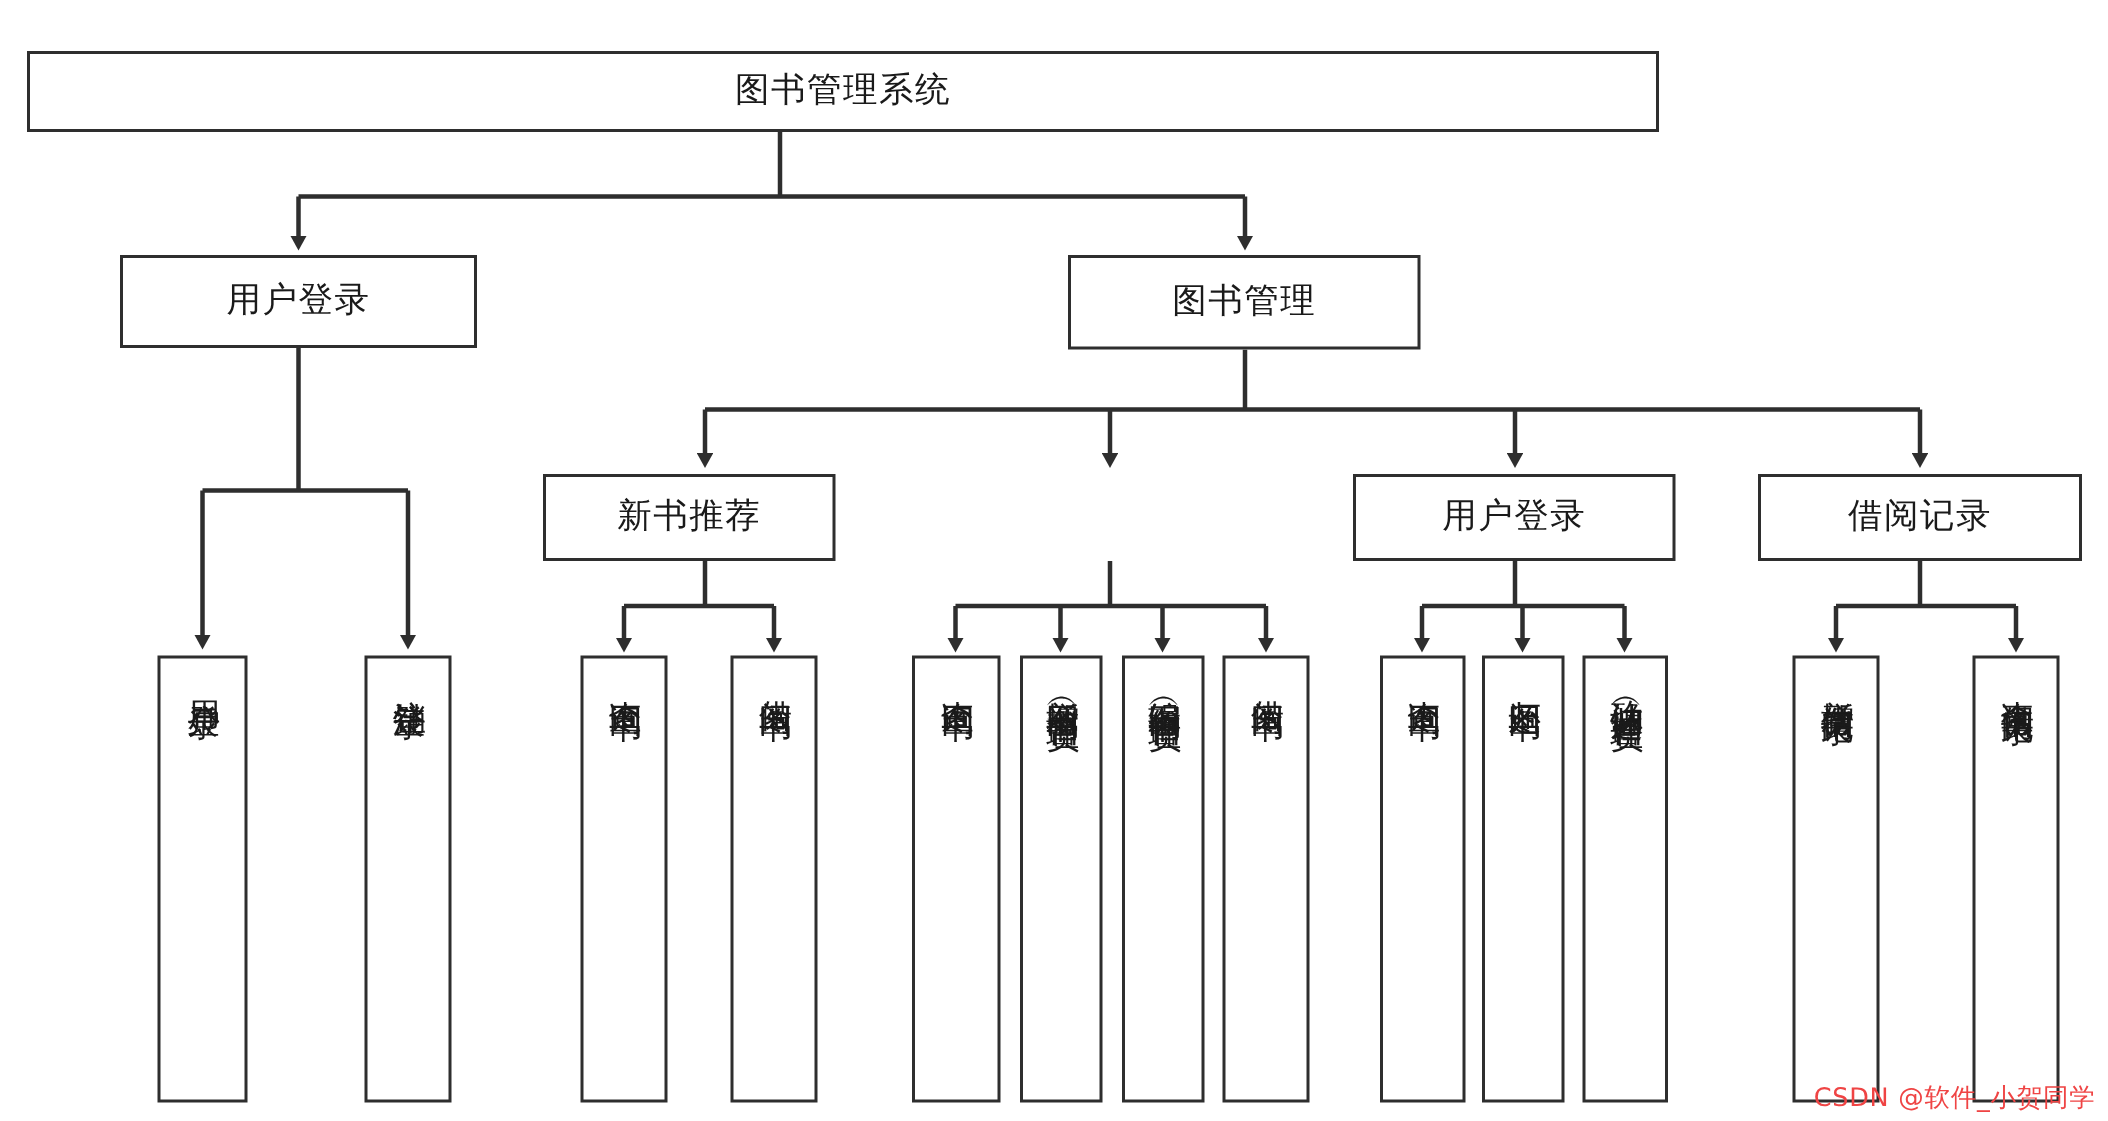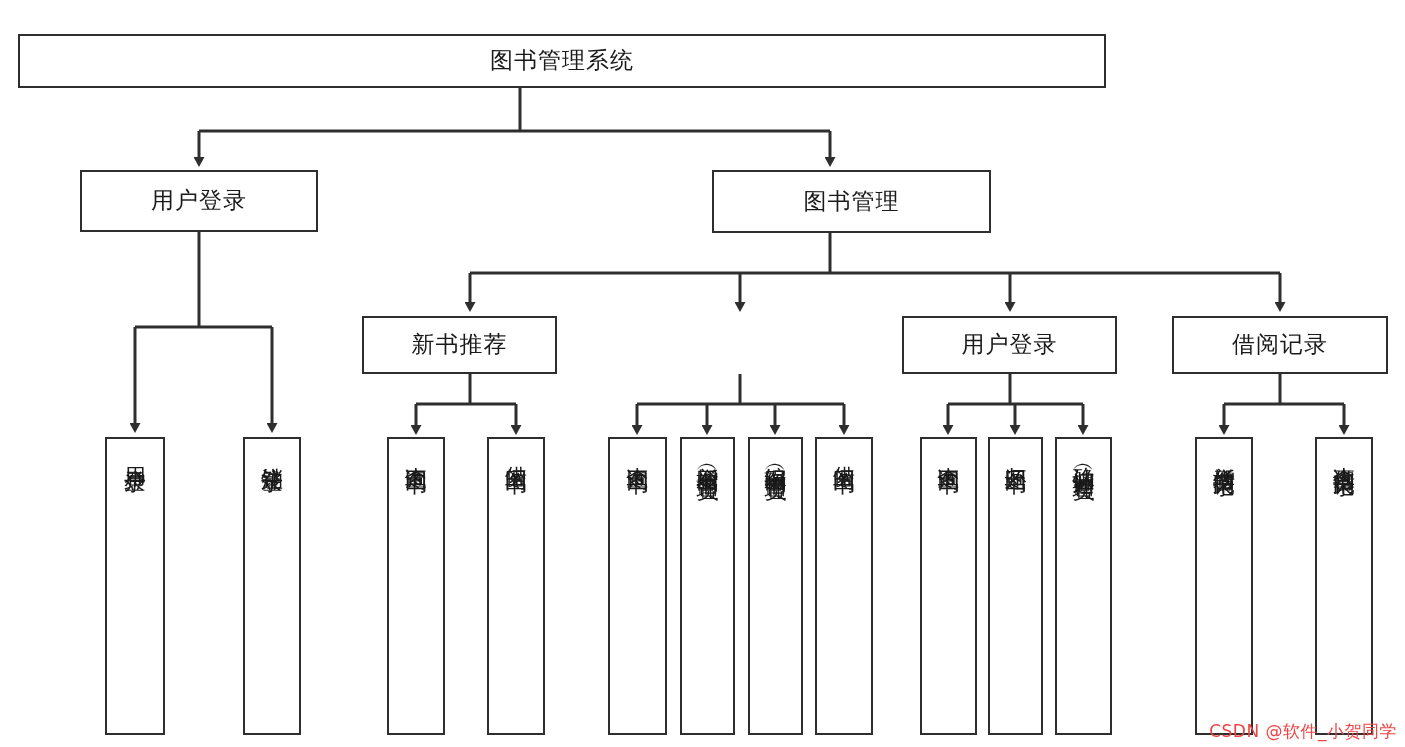--- a/index.html
+++ b/index.html
@@ -129,21 +129,21 @@
     </g>
   </svg>
 
   <div class="node horiz root" style="left: 18px; top: 14px; width: 1088px; height: 54px; margin-top: 20px;">
     <span class="label">图书管理系统</span>
   </div>
 
   <div class="node horiz" style="left: 80px; top: 170px; width: 238px; height: 62px;">
     <span class="label">用户登录</span>
   </div>
-  <div class="node horiz" style="left: 712px; top: 170px; width: 279px; height: 63px;">
+  <div class="node horiz" style="left: 712px; top: 170px; width: 235px; height: 63px;">
     <span class="label">图书管理</span>
   </div>
 
   <div class="node horiz" style="left: 362px; top: 316px; width: 195px; height: 58px; justify-content: center;">
     <span class="label">新书推荐</span>
   </div>
   <div class="node horiz" style="left: 902px; top: 316px; width: 215px; height: 58px;">
     <span class="label">用户登录</span>
   </div>
   <div class="node horiz" style="left: 1172px; top: 316px; width: 216px; height: 58px; align-items: center;">

